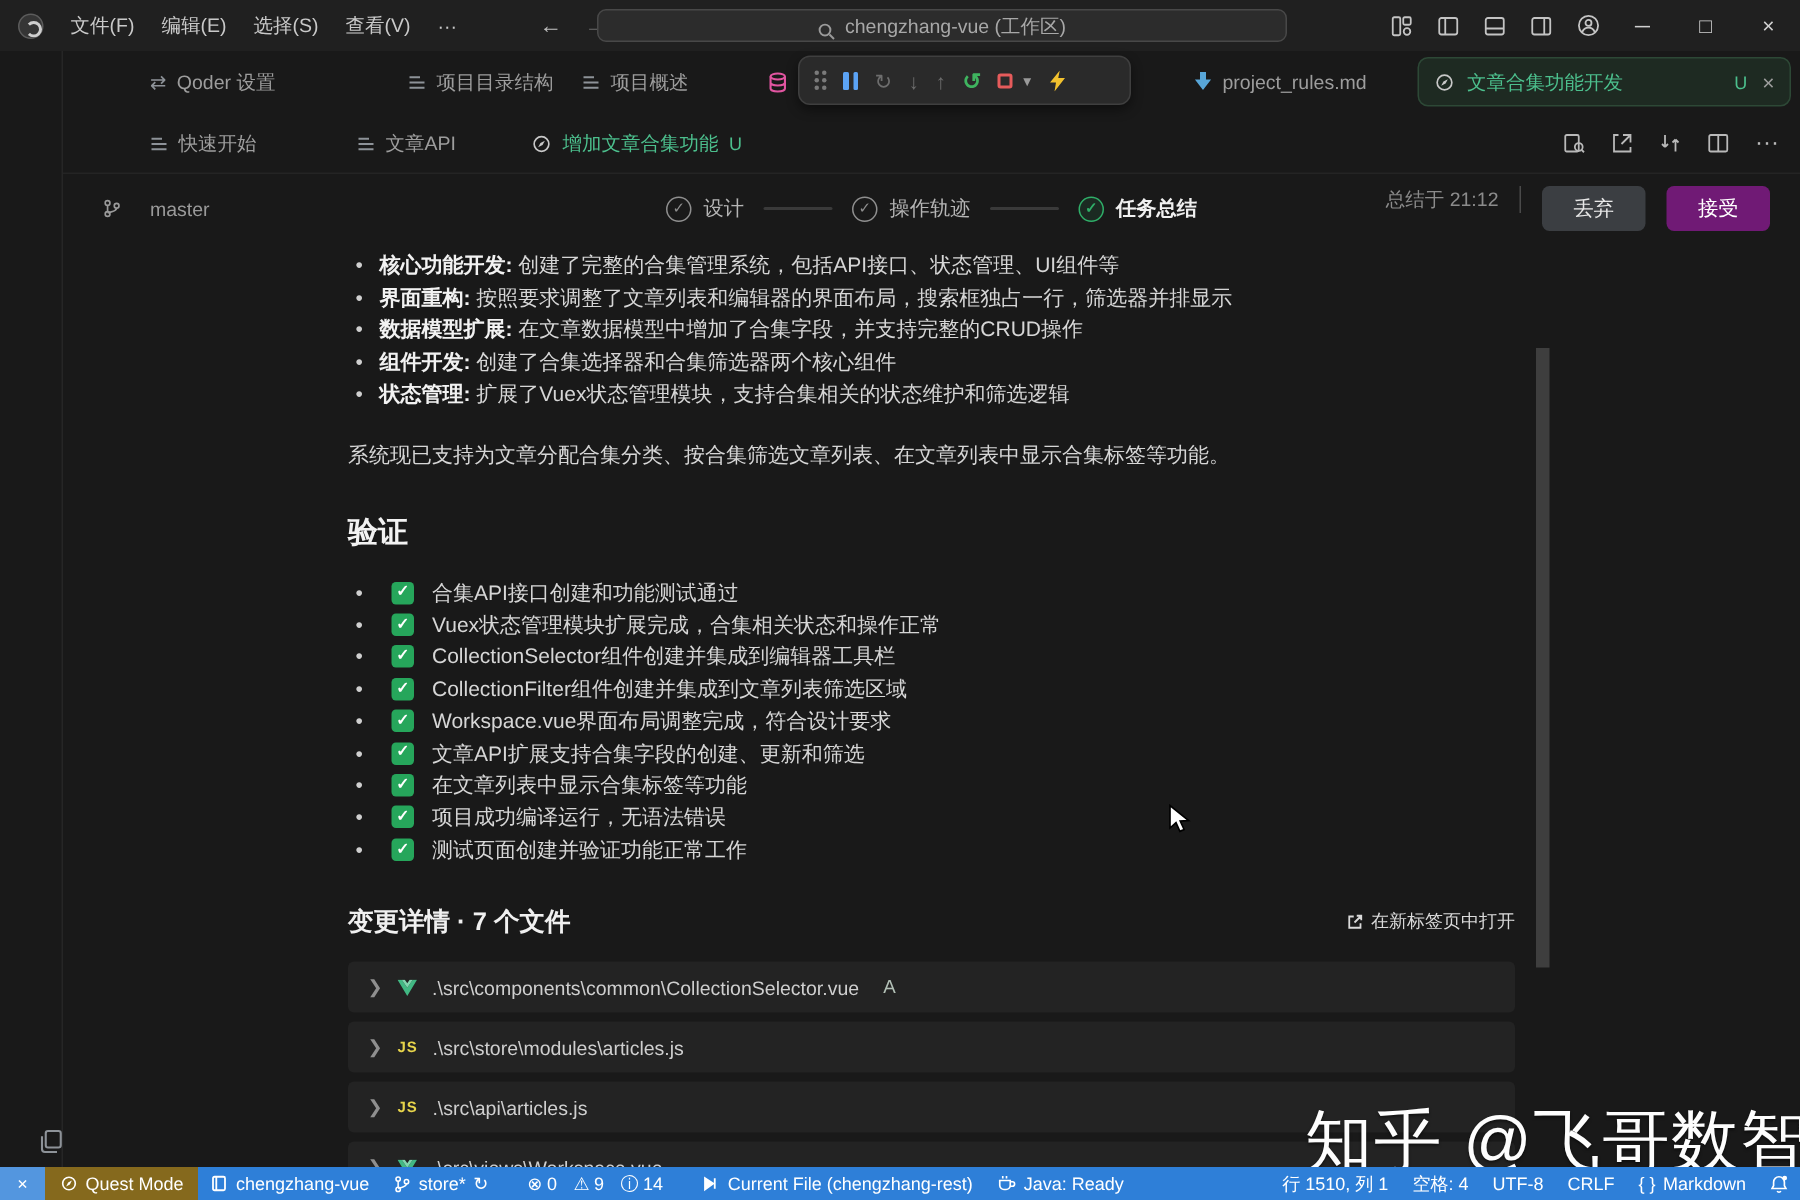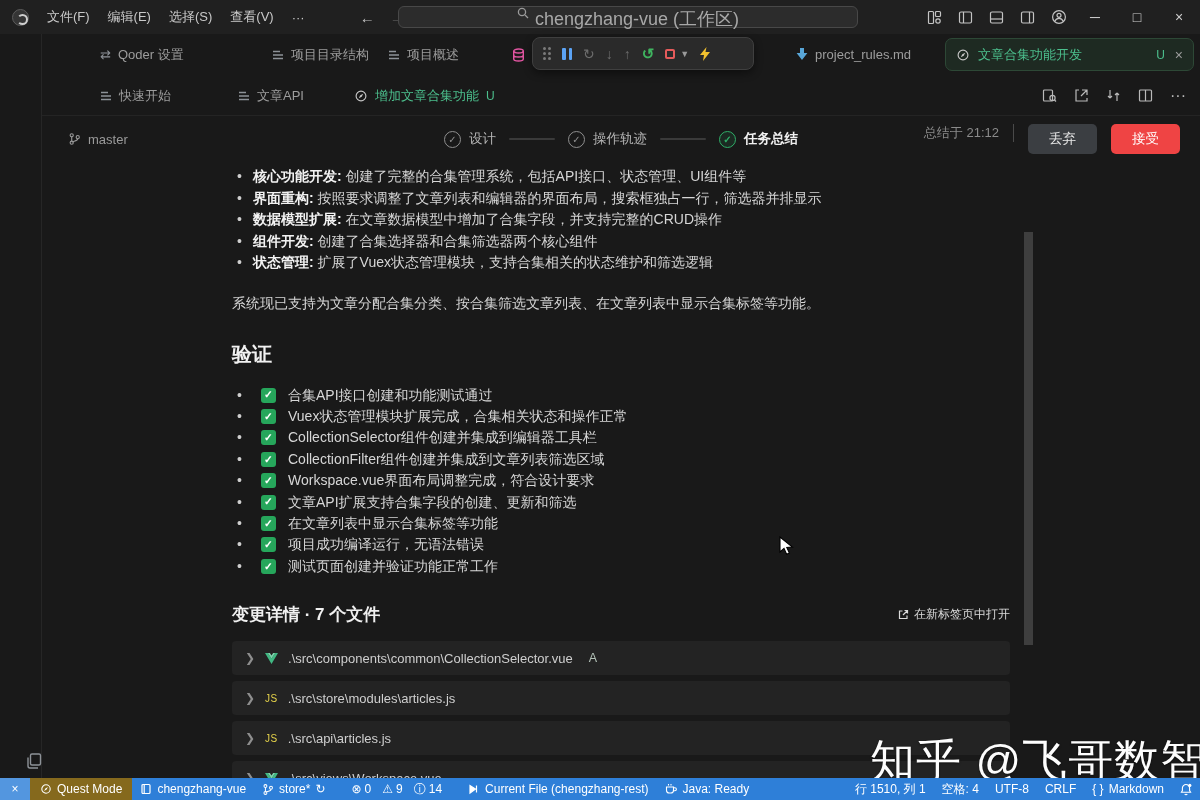--- a/index.html
+++ b/index.html
@@ -16,22 +16,22 @@
     background:#202020; display:flex; align-items:center; color:#c9c9c9; font-size:13px; }
   .app-logo { width:17px; height:17px; border-radius:50%; background:#8a8a8a33; border:1px solid #5c5c5c;
     margin:0 9px 0 12px; position:relative; }
   .app-logo::after{ content:""; position:absolute; left:4px; top:4px; width:7px; height:7px;
     border-radius:50%; border:2px solid #cfcfcf; border-left-color:transparent; }
   .menu { padding:0 9px; height:24px; display:flex; align-items:center; border-radius:5px; }
   .nav-arrows { display:flex; gap:15px; margin-left:46px; font-size:15px; color:#c0c0c0; }
   .nav-arrows .dim { color:#6a6a6a; }
   .searchbox { position:absolute; left:398px; top:6px; width:460px; height:22px;
     background:#2c2c2c; border:1px solid #484848; border-radius:6px;
-    display:flex; align-items:flex-start; justify-content:center; gap:6px;
-    color:#a8a8a8; font-size:18px; }
+    display:flex; align-items:flex-end; justify-content:center; gap:6px;
+    color:#a8a8a8; font-size:13px; }
   .title-right { margin-left:auto; display:flex; align-items:center; }
   .tr-icon { width:31px; height:34px; display:flex; align-items:center; justify-content:center; color:#c4c4c4; }
   .win-btn { width:42px; height:34px; display:flex; align-items:center; justify-content:center;
     color:#d0d0d0; font-size:14px; }
 
   
   .activitybar { position:absolute; left:0; top:34px; width:42px; bottom:22px;
     background:#191919; border-right:1px solid #262626;
     display:flex; flex-direction:row; align-items:flex-end; padding-top:8px; gap:10px;padding-left:24px; }
   .act-item { position:relative; width:34px; height:34px; display:flex; align-items:center;
@@ -67,37 +67,37 @@
   .stop-sq { width:10px; height:10px; border:2px solid #e65b5b; border-radius:2px; }
   .stop-chev { color:#9a9a9a; font-size:9px; margin-left:-6px; }
   .row2-actions { position:absolute; right:14px; top:0; height:41px; display:flex;
     align-items:center; gap:17px; color:#b9b9b9; }
 
   
   .main { position:absolute; left:42px; top:116px; right:0; bottom:22px;
     background:#191919; overflow:hidden; }
   .doc-header { position:absolute; left:0; right:0; top:0; height:46px;
     display:flex; align-items:center; }
-  .branch-lab { margin-left:26px; display:flex; align-items:center; gap:7px;
+  .branch-lab { margin-left:26px; display:flex; align-items:center; gap:19px;
     color:#9a9a9a; font-size:13px; }
   .steps { position:absolute; left:50%; transform:translateX(-50%); display:flex;
     align-items:center; gap:13px; }
   .step { display:flex; align-items:center; gap:8px; font-size:13.5px; color:#b5b5b5; }
   .step.cur { color:#f0f0f0; font-weight:bold; }
   .ccirc { width:17px; height:17px; border-radius:50%; border:1.5px solid #8f8f8f;
     color:#8f8f8f; font-size:10px; display:flex; align-items:center; justify-content:center; }
   .ccirc.green { border-color:#2fae68; color:#2fae68; background:rgba(47,174,104,.12); }
   .connector { width:46px; height:2px; background:#3a3a3a; border-radius:1px; }
   .header-right { margin-left:auto; display:flex; gap:14px; margin-right:20px; }
   .sum-time { color:#8b8b8b; font-size:13px; }
   .vdiv { width:1px; height:18px; background:#4a4a4a; }
   .btn { height:30px; padding:0 21px; border-radius:5px; font-size:13.5px;
     display:flex; align-items:center; border:none; font-family:inherit; }
   .btn-discard { background:#3b3e42; color:#e8e8e8; }
-  .btn-accept { background:#ef4444; color:#ffffff; }
+  .btn-accept { background:#701a75; color:#ffffff; }
 
   .doc { position:absolute; left:190px; top:46px; width:778px; font-size:14px; color:#d6d6d6; }
   ul.blist { list-style:none; margin-top:4px; }
   ul.blist li { position:relative; padding-left:21px; line-height:21.5px; }
   ul.blist li::before, ul.checks li::before { content:"•"; position:absolute; left:5px; color:#cfcfcf; }
   .blabel { font-weight:bold; color:#f2f2f2; }
   .para { margin-top:19px; line-height:21px; }
   .h-verify { margin-top:27px; font-size:20px; font-weight:bold; color:#f2f2f2; }
   ul.checks { list-style:none; margin-top:17px; }
   ul.checks li { position:relative; padding-left:56px; line-height:21.4px; }
@@ -105,21 +105,21 @@
     background:#26a65b; color:#fff; font-size:10.5px; font-weight:bold;
     display:flex; align-items:center; justify-content:center; }
   .changes-row { margin-top:26px; display:flex; align-items:center; }
   .h-changes { font-size:17px; font-weight:bold; color:#f0f0f0; }
   .open-link { margin-left:auto; font-size:12px; color:#dadada; display:flex;
     align-items:center; gap:5px; }
   .files { margin-top:15px; }
   .file-row { height:34px; background:#232323; border-radius:4px; margin-bottom:6px;
     display:flex; align-items:center; padding:0 13px; gap:10px; font-size:13px; color:#cfcfcf; }
   .chev { color:#8f8f8f; font-size:12px; }
-  .js-ic { color:#e7d44b; font-weight:normal; font-size:10px; letter-spacing:.5px; }
+  .js-ic { color:#e7d44b; font-weight:bold; font-size:10px; letter-spacing:.5px; }
   .fbadge { margin-left:6px; color:#b2c0b6; font-size:12.5px; }
   .scroll-thumb { position:absolute; left:982px; top:116px; width:9px; height:413px; background:#3e3e3e; }
 
   
   .watermark { position:absolute; left:870px; top:731px; font-size:45px; color:#fdfdfd;
     z-index:40; letter-spacing:1px; text-shadow:0 1px 2px rgba(0,0,0,.5); white-space:nowrap; }
   .cursor { position:absolute; left:779px; top:536px; z-index:50; }
 
   
   .statusbar { position:absolute; left:0; right:0; bottom:0; height:22px; background:#2e7fd8;

